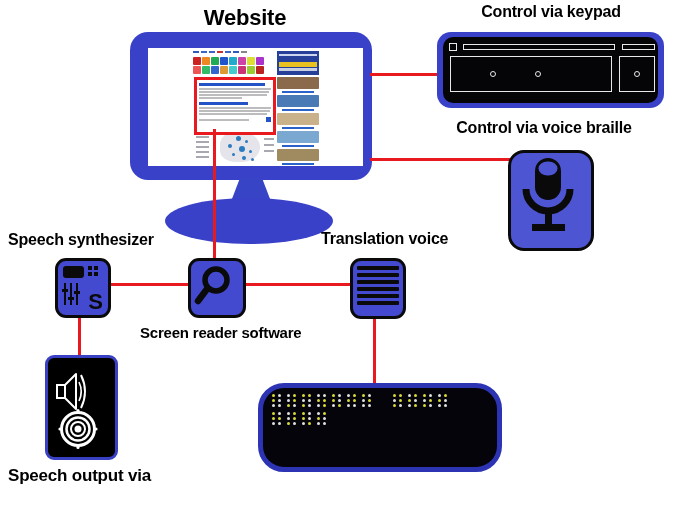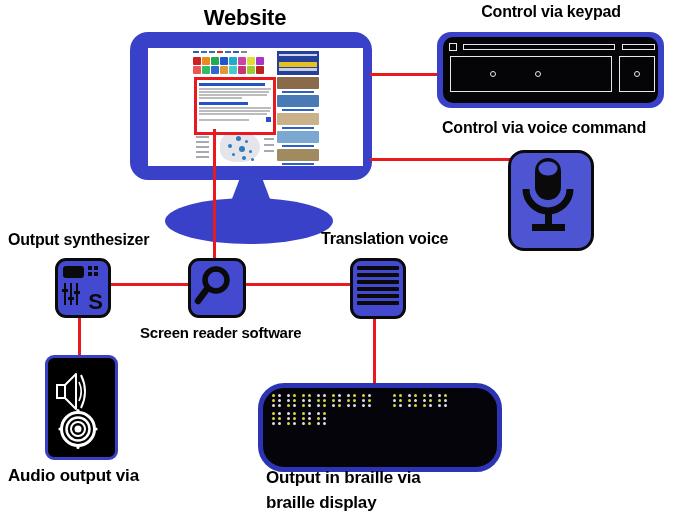--- a/index.html
+++ b/index.html
@@ -94,30 +94,26 @@
   .l6{left:78px;top:310px;width:3px;height:47px;}
   .l7{left:373px;top:311px;width:3px;height:74px;}
 </style>
 </head>
 <body>
 
 <div class="canvas">
 
   <div class="lbl title-website">Website</div>
   <div class="lbl lbl-keypad">Control via keypad</div>
-  <div class="lbl lbl-voice">Control via voice command</div>
-  <div class="lbl lbl-speech">Output synthesizer</div>
+  <div class="lbl lbl-voice">Control via voice braille</div>
+  <div class="lbl lbl-speech">Speech synthesizer</div>
   <div class="lbl lbl-translation">Translation voice</div>
   <div class="lbl lbl-reader">Screen reader software</div>
   <div class="lbl lbl-two lbl-audio">
-    <div>Audio output via</div>
-  </div>
-  <div class="lbl lbl-two lbl-brailleout">
-    <div>Output in braille via</div>
-    <div>braille display</div>
+    <div>Speech output via</div>
   </div>
 
   <div class="abs line l1"></div>
   <div class="abs line l2"></div>
   <div class="abs line l3"></div>
   <div class="abs line l4"></div>
   <div class="abs line l5"></div>
   <div class="abs line l6"></div>
   <div class="abs line l7"></div>
 

